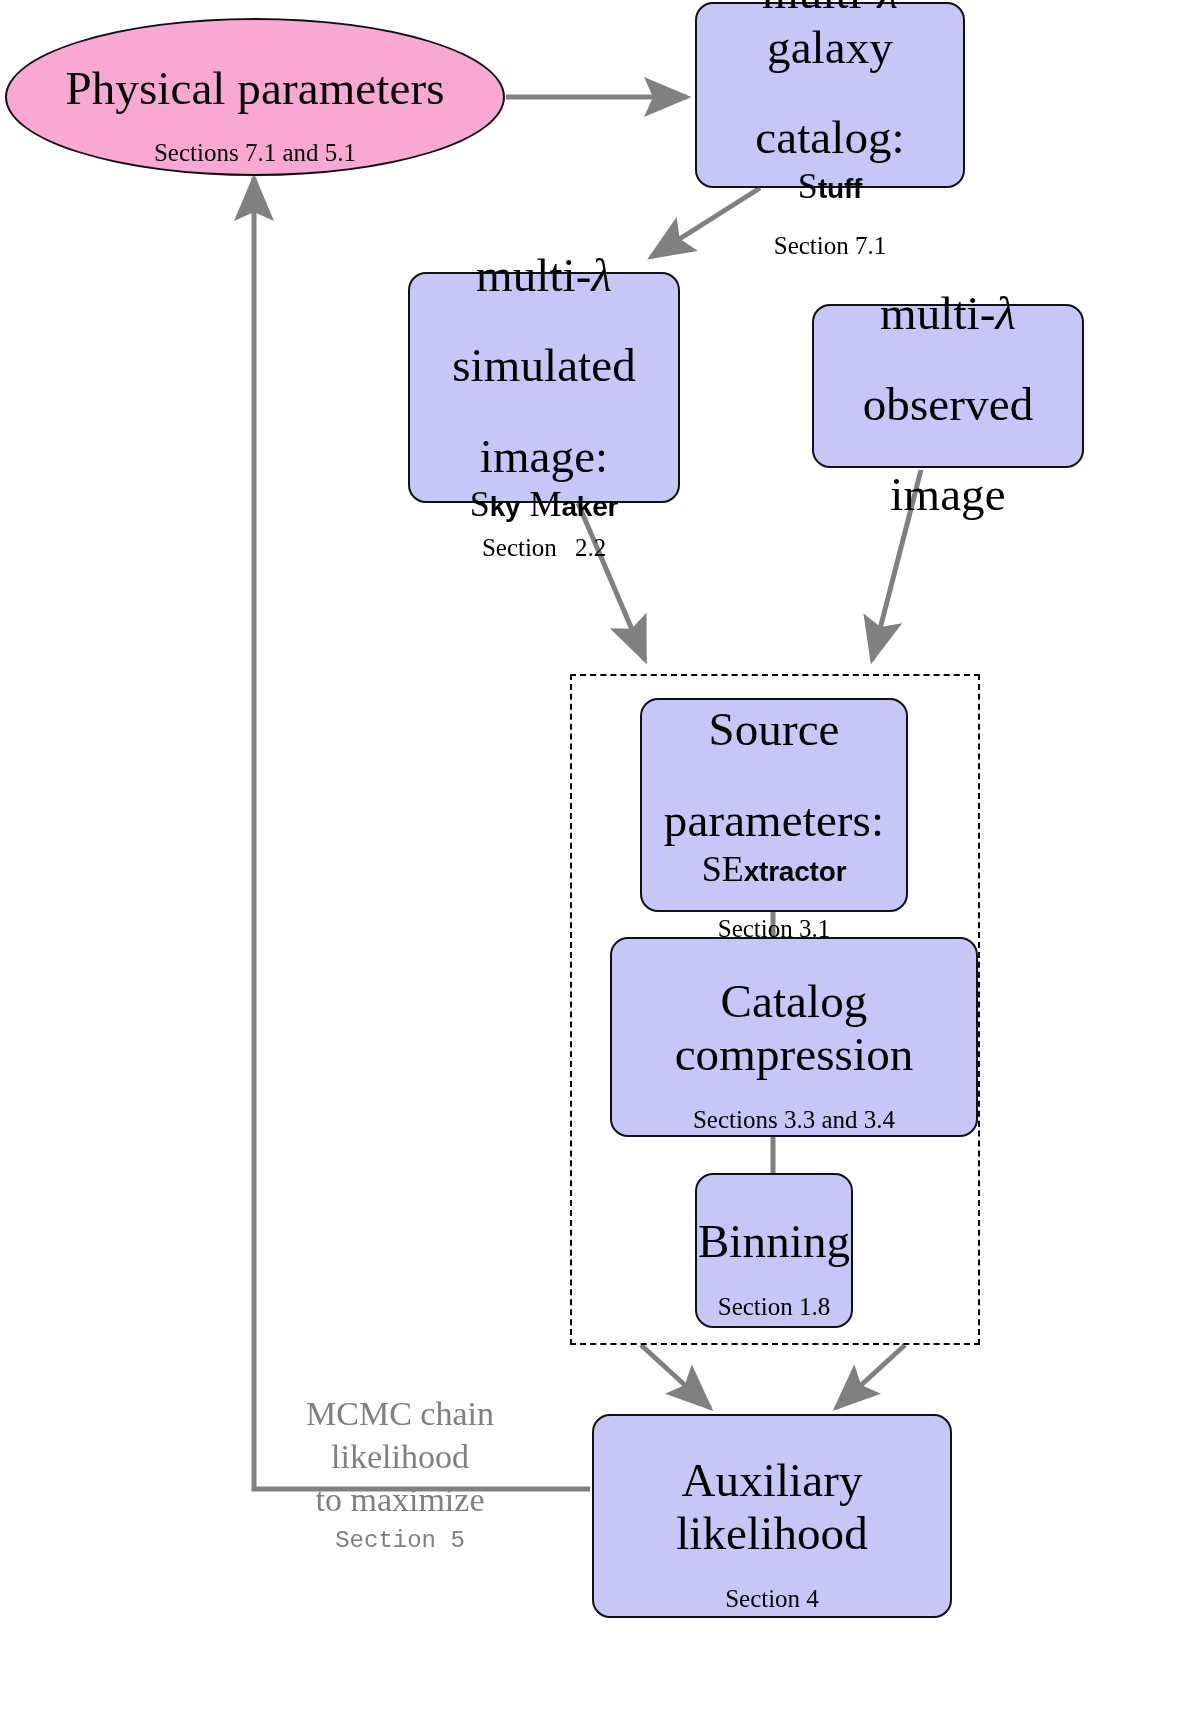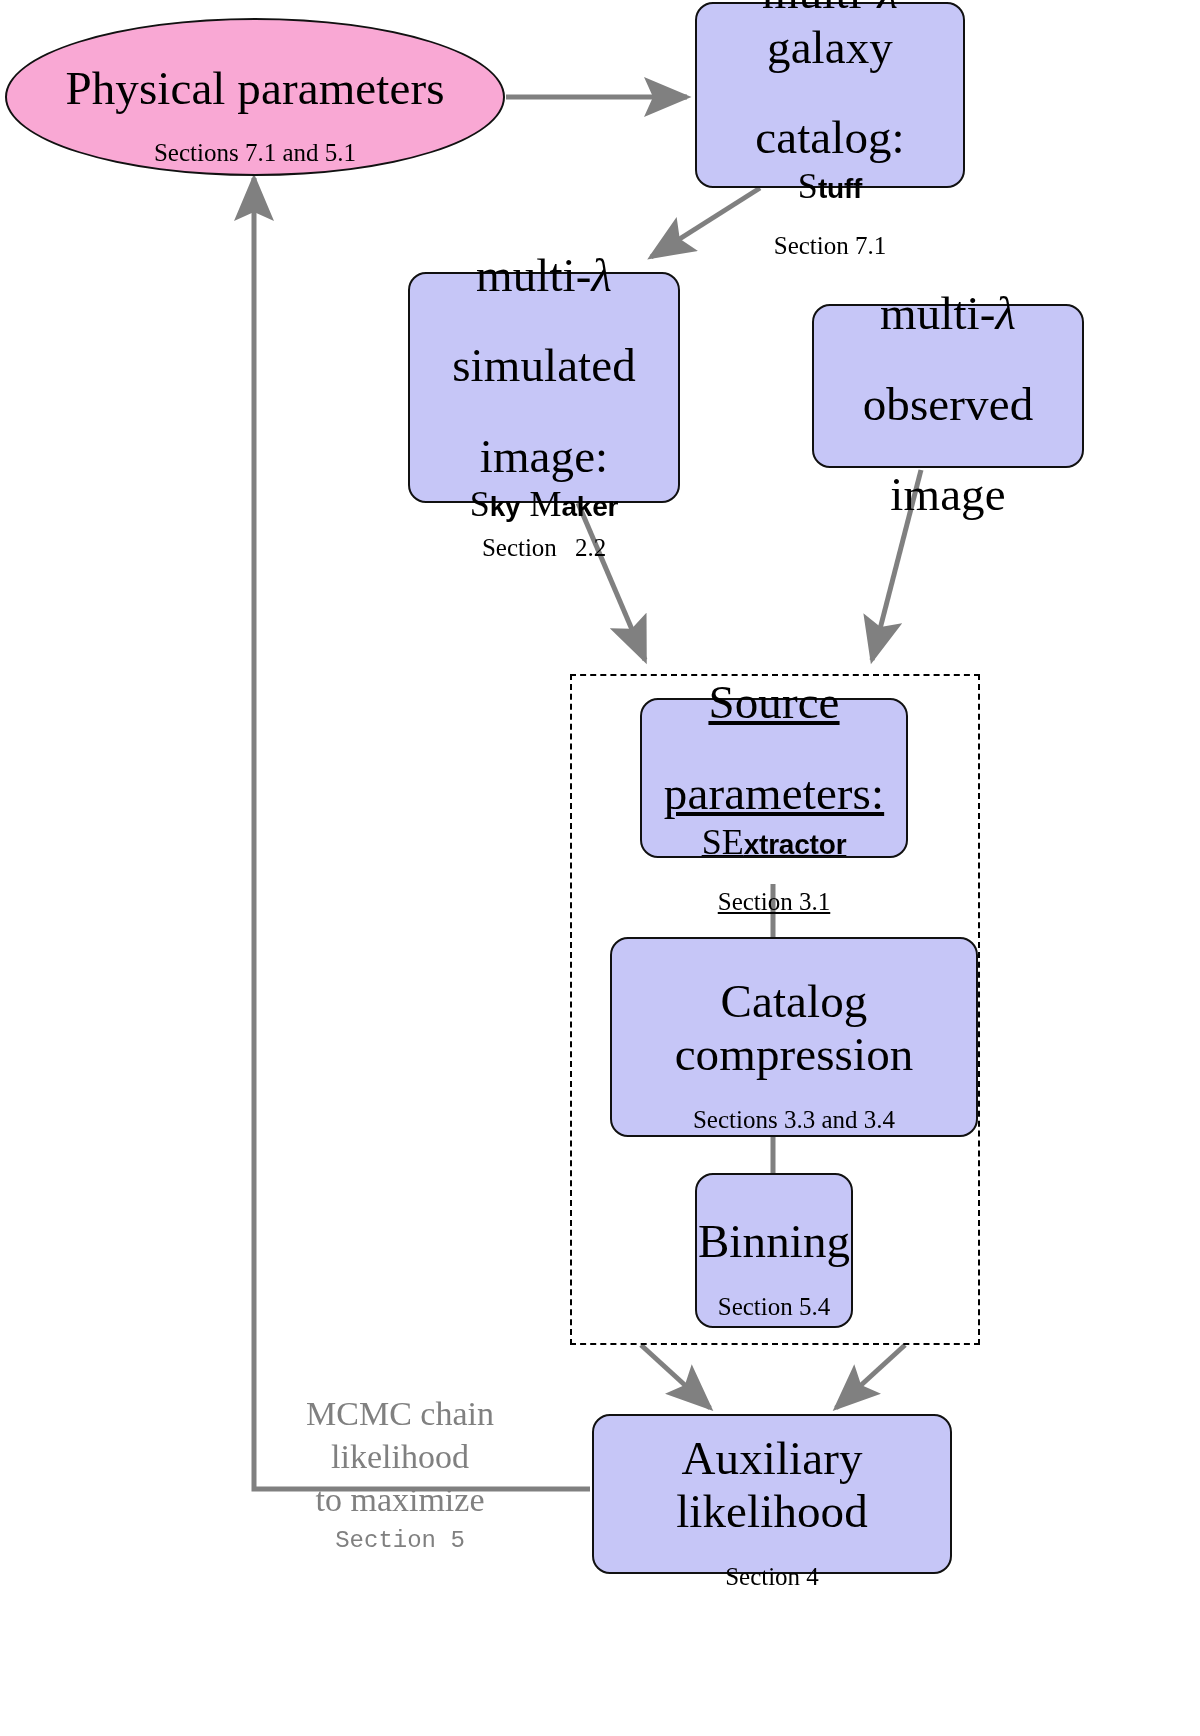--- a/index.html
+++ b/index.html
@@ -163,40 +163,40 @@
   </div>
 
   <div class="node box" style="left:812px; top:304px; width:272px; height:164px; padding:6px 10px;">
     <div class="title tight">
       <span>multi-</span><span class="lam">λ</span>
     </div>
     <div class="title tight">observed</div>
     <div class="title tight">image</div>
   </div>
 
-  <div class="node box" style="left:640px; top:698px; width:268px; height:160px; padding:6px 10px;text-decoration:underline;">
+  <div class="node box" style="left:640px; top:698px; width:268px; height:214px; padding:6px 10px;">
     <div class="title tight">Source</div>
     <div class="title tight">parameters:</div>
     <div class="prog">
       <span class="big">SE</span><span class="small">xtractor</span>
     </div>
     <div class="subtitle">Section 3.1</div>
   </div>
 
   <div class="node box" style="left:610px; top:937px; width:368px; height:200px; padding:6px 10px;">
     <div class="title">Catalog compression</div>
     <div class="subtitle">Sections 3.3 and 3.4</div>
   </div>
 
   <div class="node box" style="left:695px; top:1173px; width:158px; height:155px; padding:6px 8px;">
     <div class="title">Binning</div>
-    <div class="subtitle">Section 5.4</div>
-  </div>
-
-  <div class="node box" style="left:592px; top:1414px; width:360px; height:160px; padding:6px 10px;">
+    <div class="subtitle">Section 1.8</div>
+  </div>
+
+  <div class="node box" style="left:592px; top:1414px; width:360px; height:204px; padding:6px 10px;">
     <div class="title">Auxiliary likelihood</div>
     <div class="subtitle">Section 4</div>
   </div>
 
   <div class="mcmc-label" style="left:255px; top:1393px; width:290px;">
     <div>MCMC chain</div>
     <div>likelihood</div>
     <div>to maximize</div>
     <span class="sec">Section 5</span>
   </div>

